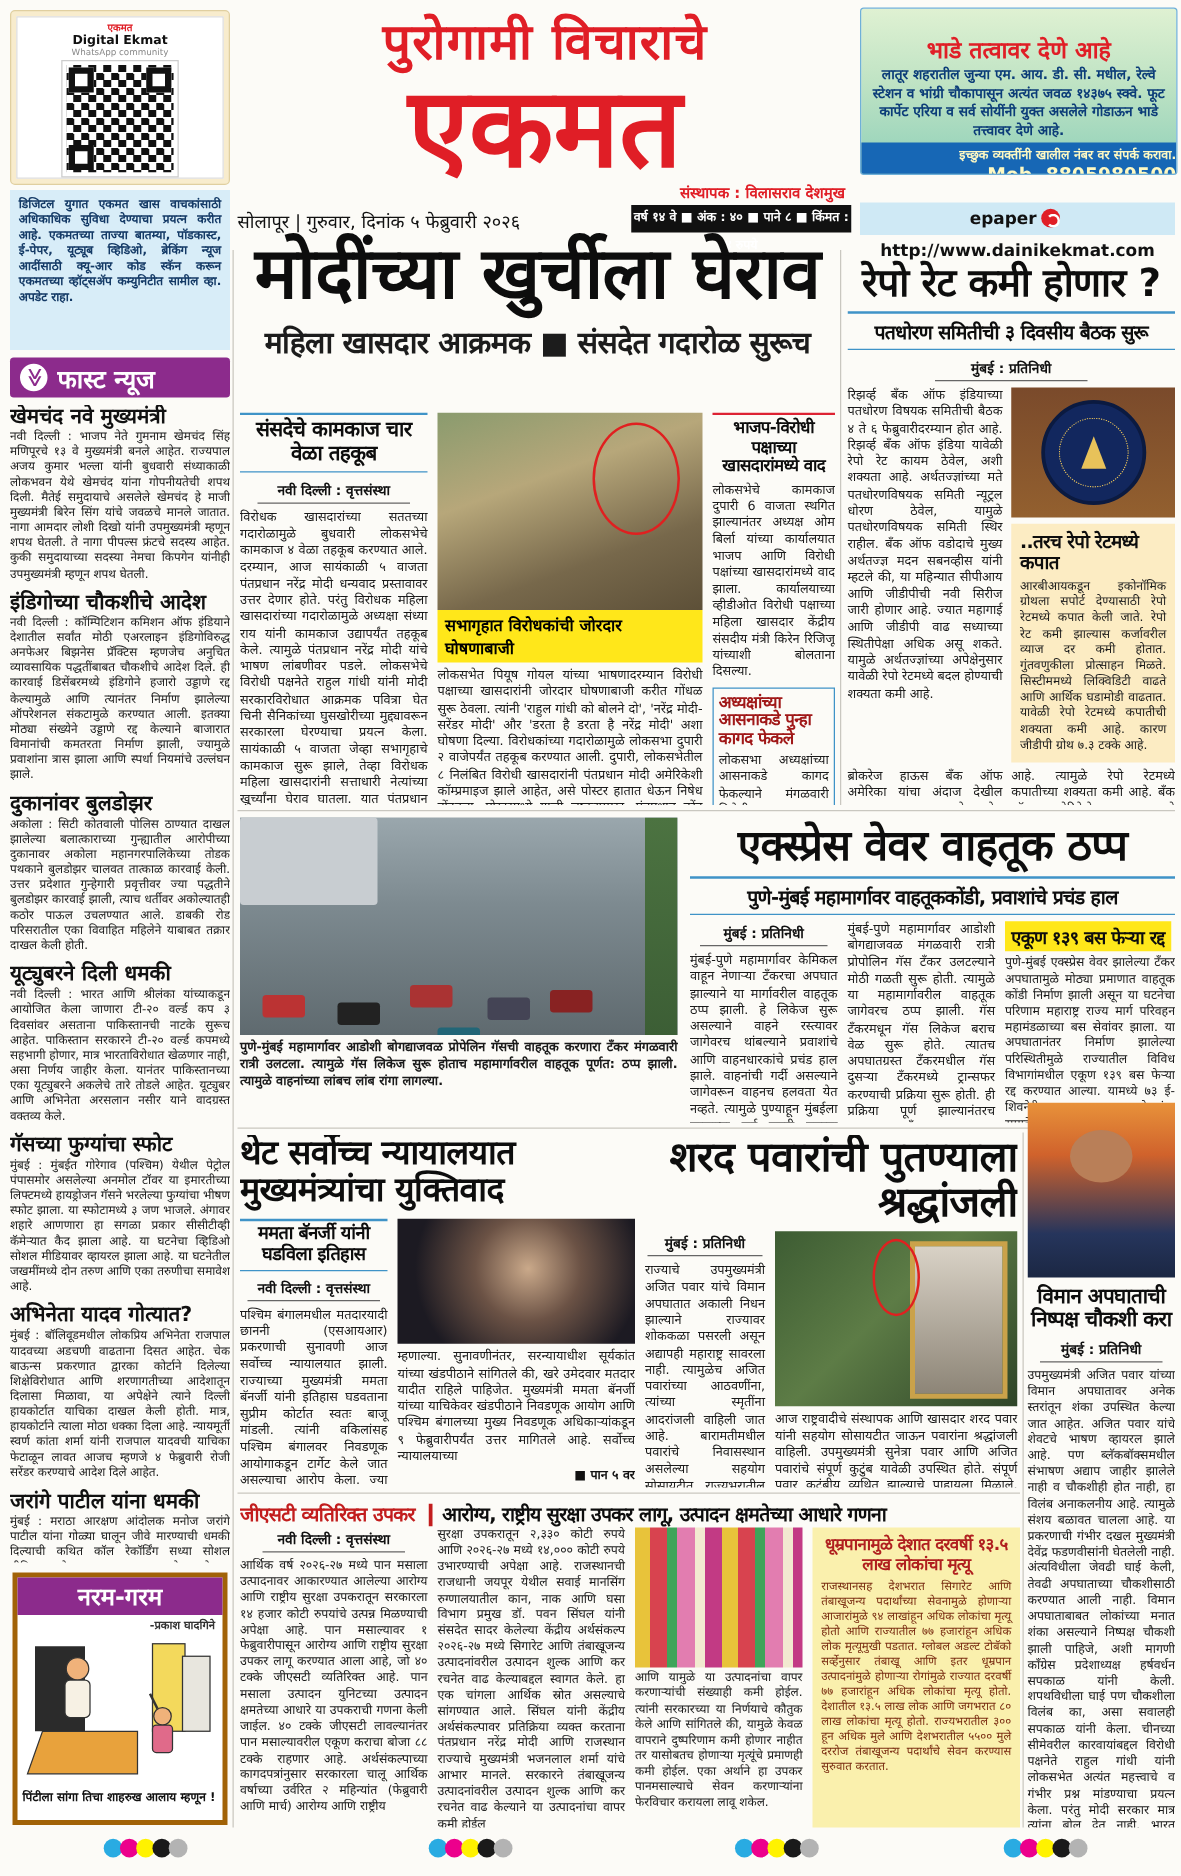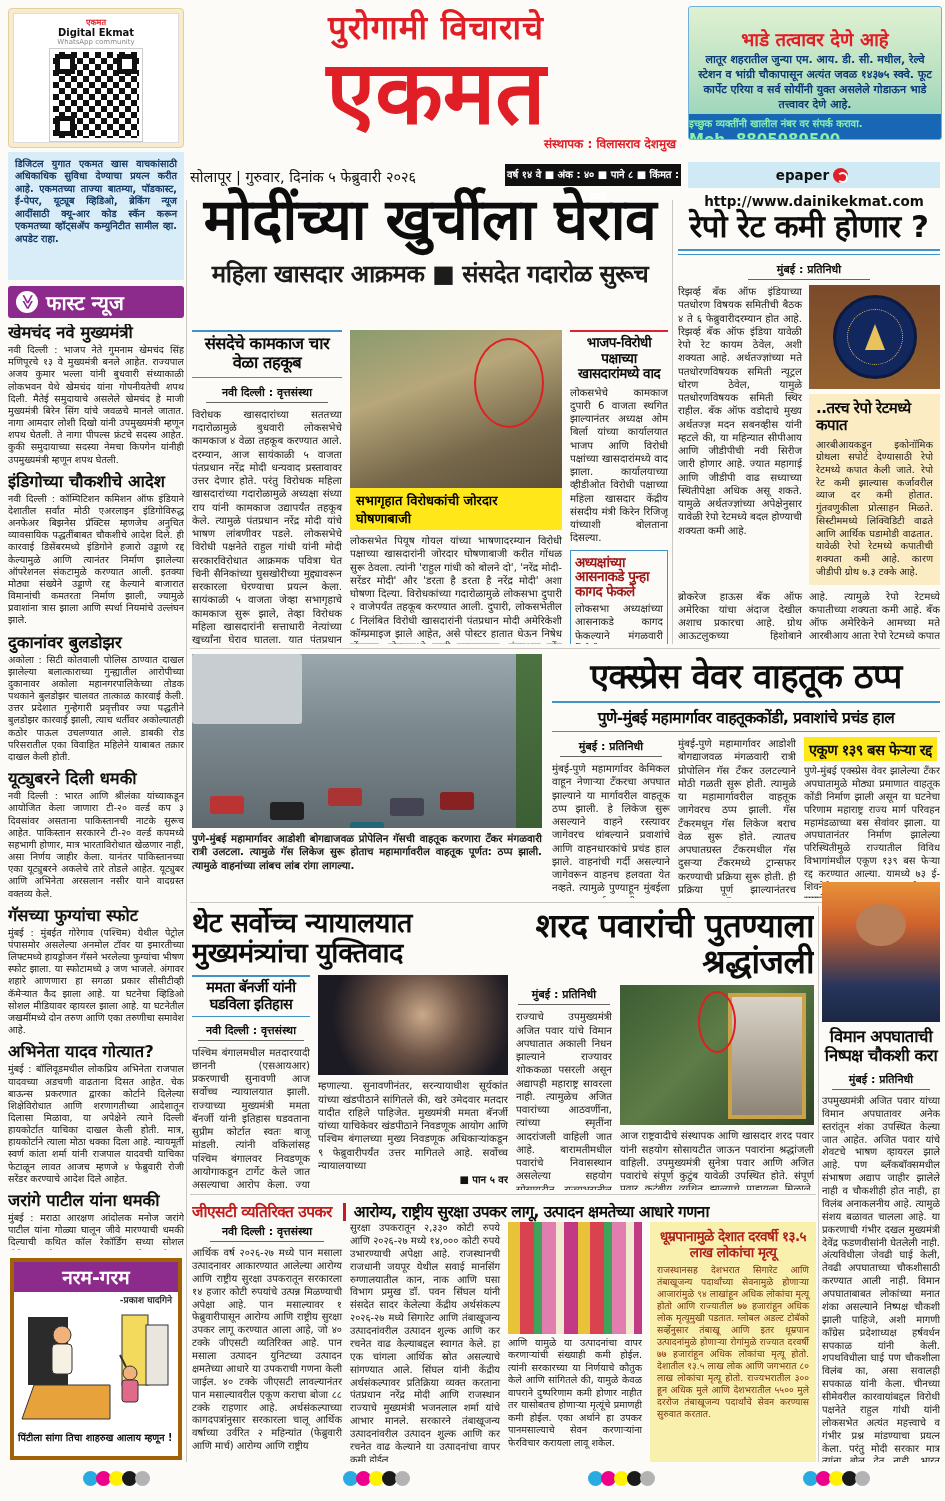--- a/index.html
+++ b/index.html
@@ -46,29 +46,29 @@
       <div class="qr">
           <i class="a"></i>
           <i class="b"></i>
           <i class="c"></i>
         </div>
     </div>
   </div>
   <div class="abs jtxt" style="left:8px;top:152px;width:176px;height:128px;background:#d8edf8;color:#143a66;padding:6px 7px;box-sizing:border-box;font-size:9.6px;font-weight:600;">डिजिटल युगात एकमत खास वाचकांसाठी अधिकाधिक सुविधा देण्याचा प्रयत्न करीत आहे. एकमतच्या ताज्या बातम्या, पॉडकास्ट, ई-पेपर, यूट्यूब व्हिडिओ, ब्रेकिंग न्यूज आदींसाठी क्यू-आर कोड स्कॅन करून एकमतच्या व्हॉट्सॲप कम्युनिटीत सामील व्हा. अपडेट राहा.</div>
 
   <div class="abs" style="left:190px;top:4px;width:492px;height:158px;text-align:center;">
-    <div style="color:#e01e26;font-weight:700;font-size:33px;letter-spacing:1px;">पुरोगामी विचाराचे</div>
+    <div style="color:#e01e26;font-weight:700;font-size:40px;letter-spacing:1px;">पुरोगामी विचाराचे</div>
     <div style="color:#e01e26;font-weight:700;font-size:88px;line-height:0.98;font-family:'DejaVu Serif','Liberation Serif',serif;">एकमत</div>
     <div style="color:#e01e26;font-weight:700;font-size:12px;text-align:right;padding-right:6px;">संस्थापक : विलासराव देशमुख</div>
   </div>
 
   <div class="abs" style="left:688px;top:6px;width:252px;height:132px;border:1px solid #6fb0d8;border-radius:3px;overflow:hidden;background:linear-gradient(180deg,#dff1d2 0%,#bfe3c4 45%,#8fd0b9 100%);">
     <div style="color:#e01e26;font-weight:700;font-size:18.5px;text-align:center;padding-top:19px;">भाडे तत्वावर देणे आहे</div>
     <div style="color:#0b3c78;font-weight:700;font-size:11px;text-align:center;padding:2px 8px;line-height:1.35;">लातूर शहरातील जुन्या एम. आय. डी. सी. मधील, रेल्वे स्टेशन व भांग्री चौकापासून अत्यंत जवळ १४३७५ स्क्वे. फूट कार्पेट एरिया व सर्व सोयींनी युक्त असलेले गोडाऊन भाडे तत्त्वावर देणे आहे.</div>
-    <div style="background:#1767b5;color:#86efac;text-align:left;padding:2px 0 3px;">
+    <div style="background:#1767b5;color:#fef9c3;text-align:right;padding:2px 0 3px;">
       <span style="font-size:10px;font-weight:700;display:block;">इच्छुक व्यक्तींनी खालील नंबर वर संपर्क करावा.</span>
       <span style="font-size:15px;font-weight:700;">Mob. 8805989500</span>
     </div>
   </div>
 
   <div class="abs" style="left:190px;top:166px;width:312px;font-weight:400;font-size:14.5px;">सोलापूर | गुरुवार, दिनांक ५ फेब्रुवारी २०२६</div>
   <div class="abs" style="left:505px;top:164px;width:176px;height:22px;background:#111;color:#fff;font-size:10px;font-weight:700;text-align:center;line-height:22px;">वर्ष १४ वे ■ अंक : ४० ■ पाने ८ ■ किंमत : ४ रुपये</div>
   <div class="abs" style="left:688px;top:162px;width:252px;height:26px;background:#cfe9f5;text-align:center;line-height:26px;font-weight:700;font-size:13.5px;">
     <span>epaper</span><span class="epic"></span><a style="color:#111;text-decoration:none;">http://www.dainikekmat.com</a>
   </div>
@@ -137,20 +137,21 @@
         <div class="jtxt" style="margin-top:3px;">लोकसभा अध्यक्षांच्या आसनाकडे कागद फेकल्याने मंगळवारी विरोधी पक्षाच्या ८ खासदारांना निलंबित केले होते. त्यानंतर विरोधी पक्षाच्या खासदारांनी आजही अध्यक्षांच्या आसनाकडे कागदपत्रे भिरकावली.</div>
       </div>
 
     </div>
   </div>
   <div class="abs vsep" style="left:672px;top:200px;height:444px;"></div>
 
   <div class="abs" style="left:678px;top:204px;width:262px;height:440px;overflow:hidden;">
     <div class="hdl" style="font-size:31px;text-align:center;">रेपो रेट कमी होणार ?</div>
     <div class="rule-b" style="margin:3px 0;"></div>
+    <div class="hdl" style="font-size:15.5px;text-align:center;">पतधोरण समितीची ३ दिवसीय बैठक सुरू</div>
     <div class="rule-thin" style="margin:3px 0 5px;"></div>
     <span class="byline" style="margin:0 70px 5px;">मुंबई : प्रतिनिधी</span>
     <div style="display:flex;gap:7px;">
       <div style="width:124px;flex:none;" class="jtxt">रिझर्व्ह बँक ऑफ इंडियाच्या पतधोरण विषयक समितीची बैठक ४ ते ६ फेब्रुवारीदरम्यान होत आहे. रिझर्व्ह बँक ऑफ इंडिया यावेळी रेपो रेट कायम ठेवेल, अशी शक्यता आहे. अर्थतज्ज्ञांच्या मते पतधोरणविषयक समिती न्यूट्रल धोरण ठेवेल, यामुळे पतधोरणविषयक समिती स्थिर राहील. बँक ऑफ वडोदाचे मुख्य अर्थतज्ज्ञ मदन सबनव्हीस यांनी म्हटले की, या महिन्यात सीपीआय आणि जीडीपीची नवी सिरीज जारी होणार आहे. ज्यात महागाई आणि जीडीपी वाढ सध्याच्या स्थितीपेक्षा अधिक असू शकते. यामुळे अर्थतज्ज्ञांच्या अपेक्षेनुसार यावेळी रेपो रेटमध्ये बदल होण्याची शक्यता कमी आहे.</div>
       <div style="flex:1;">
         <div class="photo" style="height:104px;background:linear-gradient(180deg,#7a4a2b,#93602f);display:flex;align-items:center;justify-content:center;">
           <div style="width:78px;height:78px;border-radius:50%;background:#12275e;border:3px solid #0b1a40;display:flex;align-items:center;justify-content:center;">
             <div style="width:54px;height:54px;border-radius:50%;border:1.5px dotted #e8c25a;display:flex;align-items:center;justify-content:center;">
               <div style="width:0;height:0;border-left:10px solid transparent;border-right:10px solid transparent;border-bottom:26px solid #e8c25a;"></div>
             </div>

